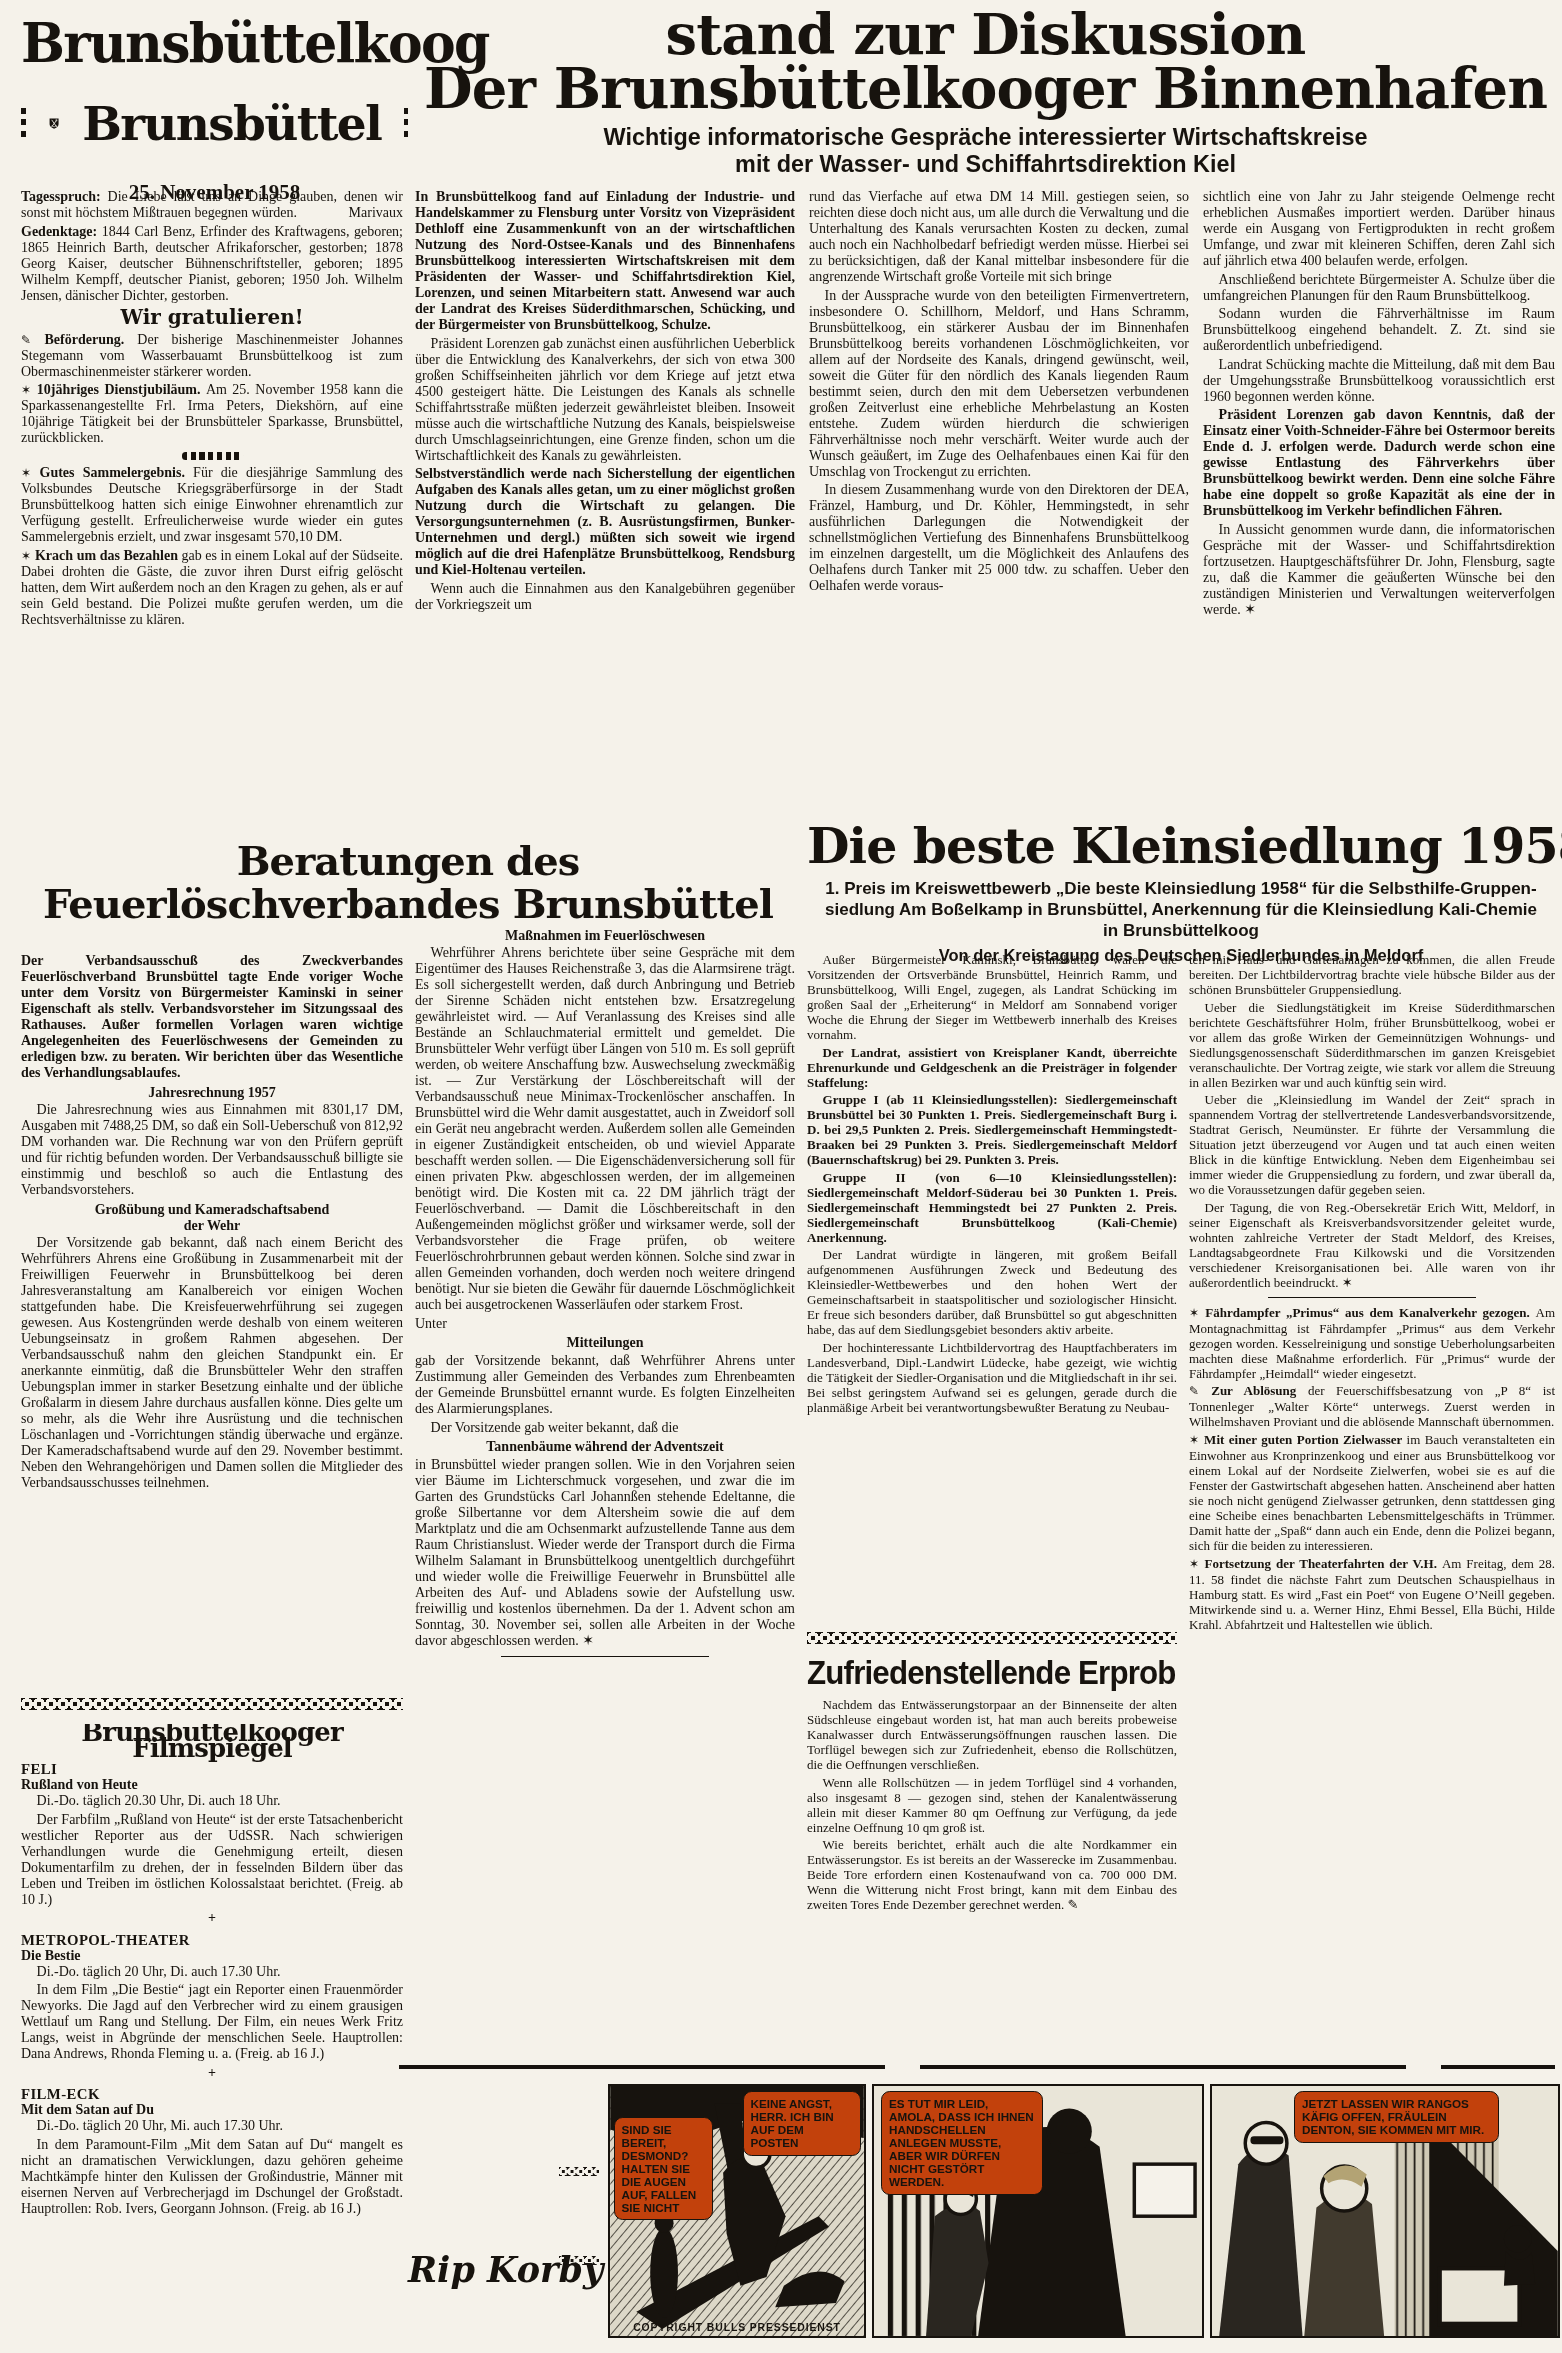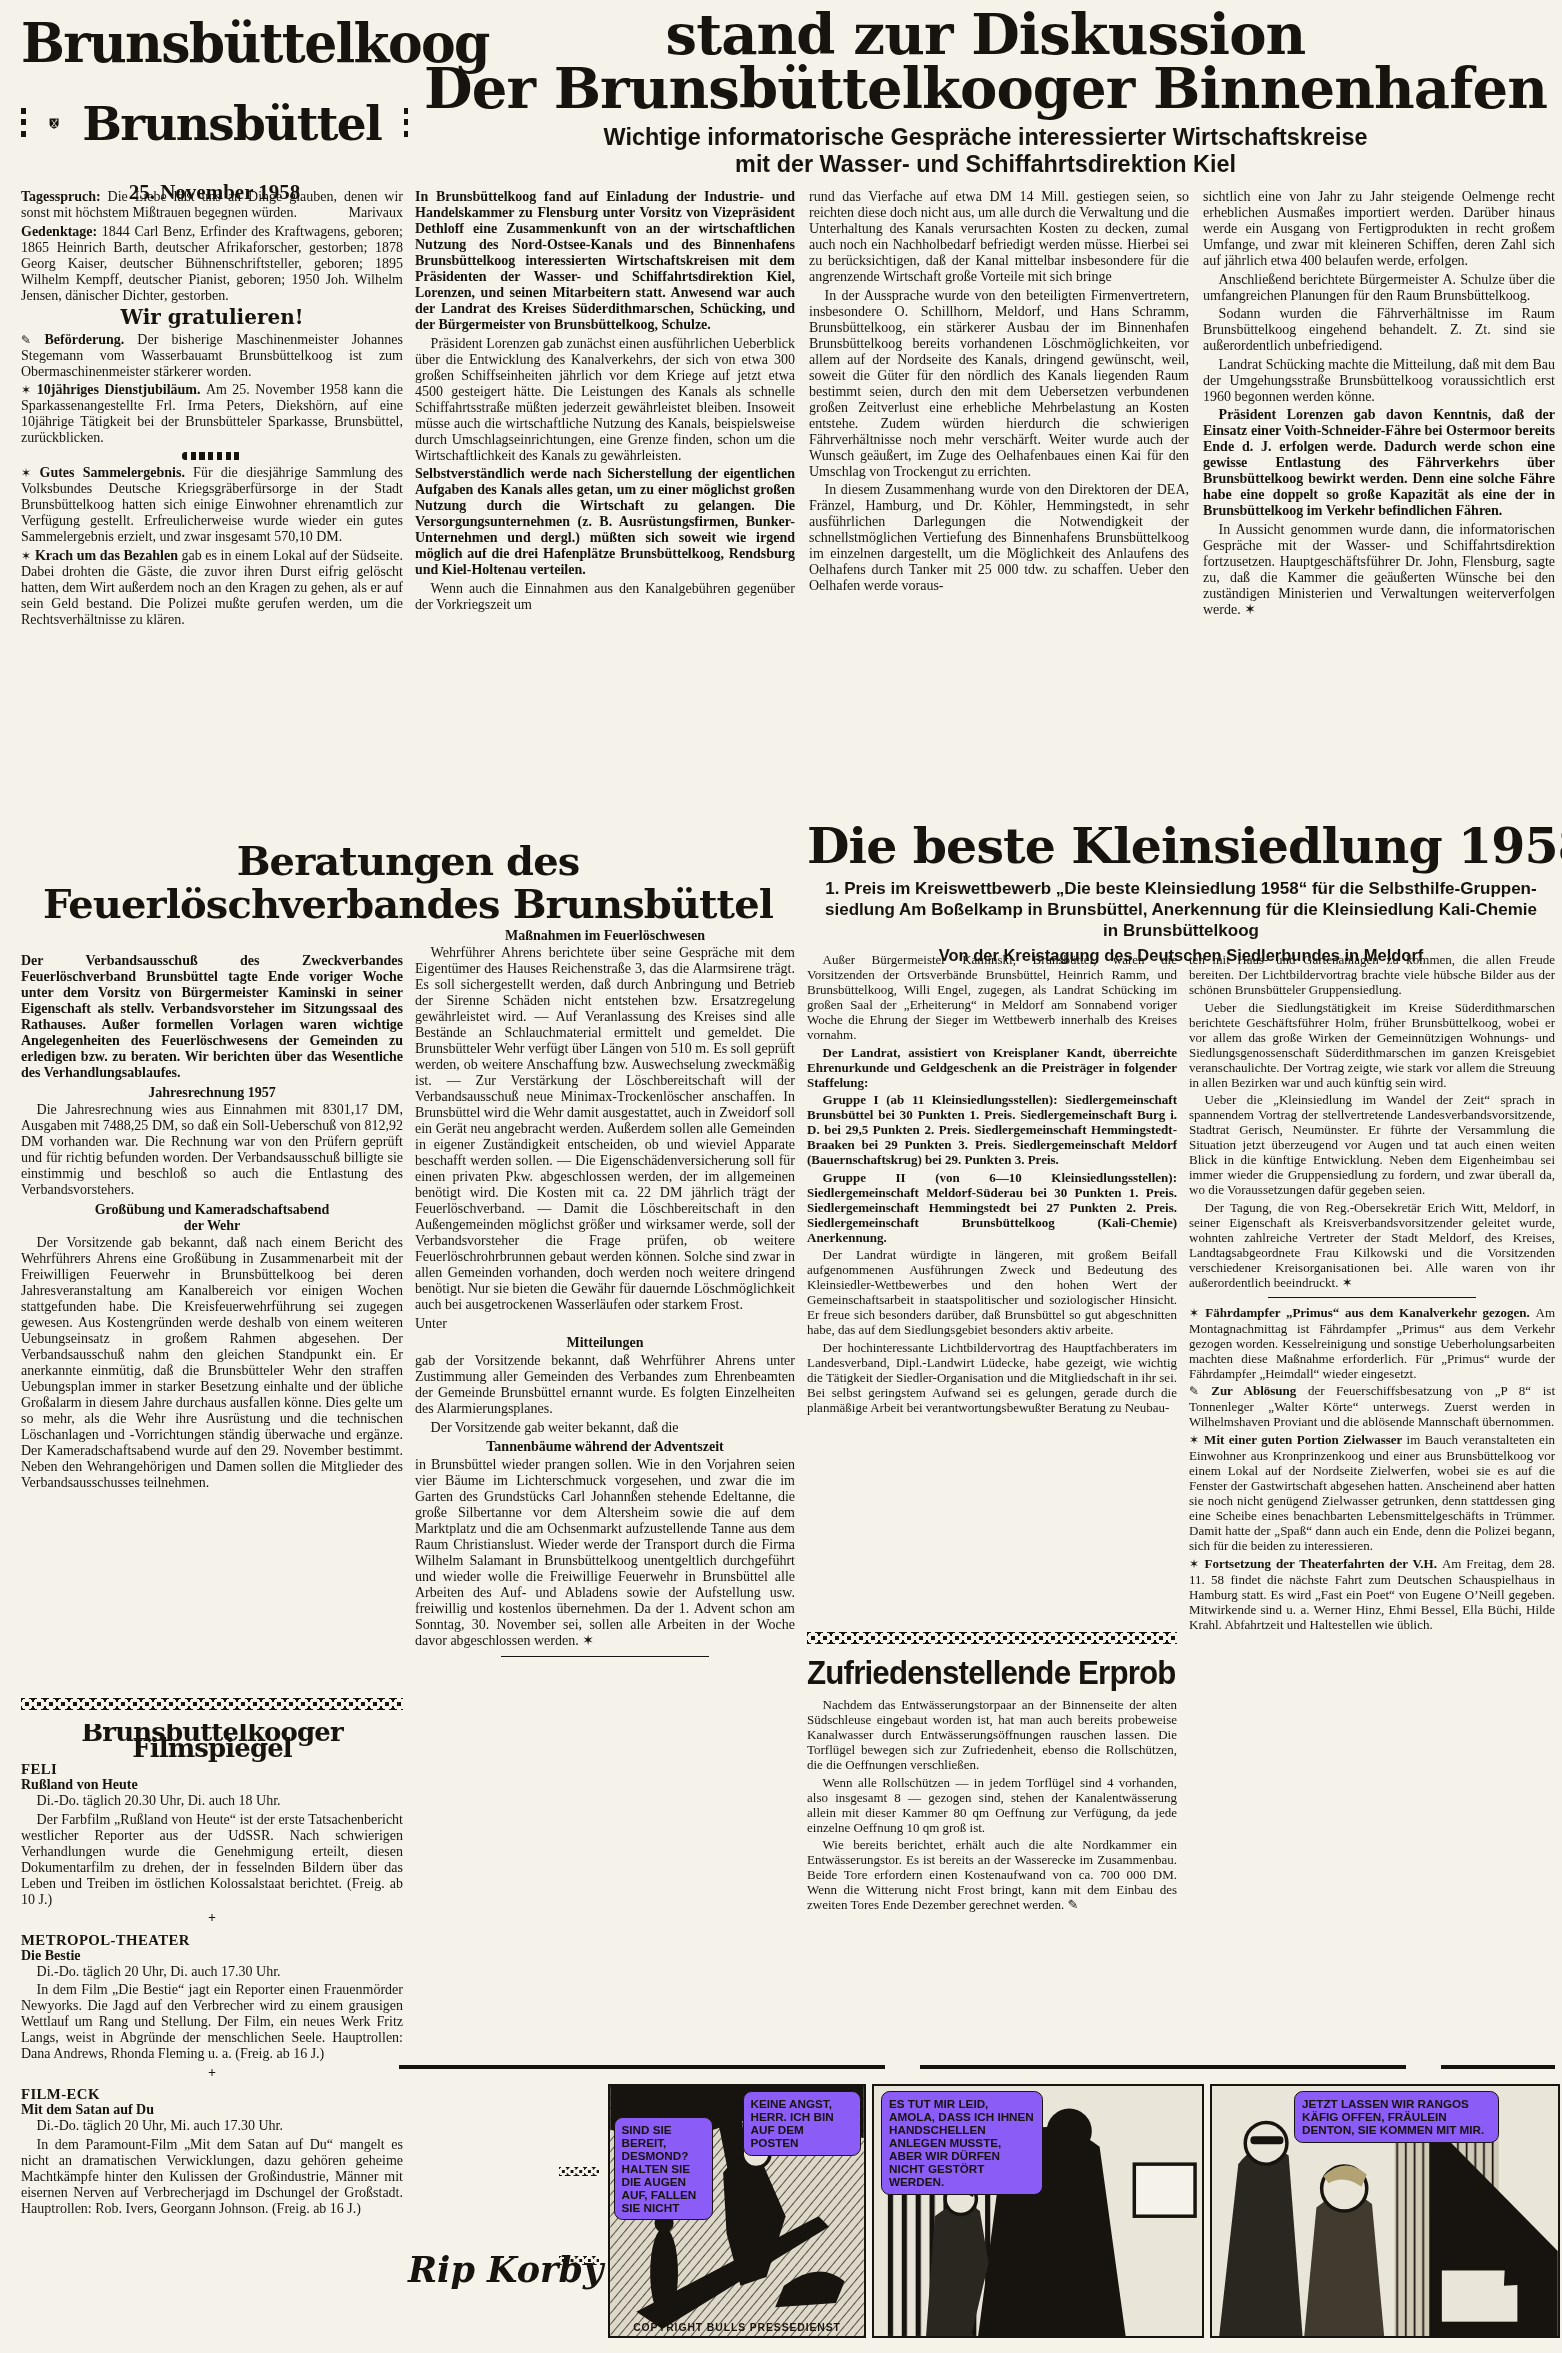--- a/index.html
+++ b/index.html
@@ -45,21 +45,21 @@
   .braid{height:12px;background:
      repeating-radial-gradient(circle at 6px 6px,#17130e 0 2.2px,transparent 2.2px 6px);
      background-size:12px 12px;}
   .wave{width:61px;height:8.7px;margin:5.2px auto;
      background:repeating-linear-gradient(90deg,#17130e 0 5.2px,transparent 5.2px 8.7px);
      border-radius:3.5px;}
   .shortrule{width:208px;border-top:1.7px solid #17130e;margin:7px auto;}
   .comicrule{background:repeating-linear-gradient(90deg,#17130e 0 486px,transparent 486px 521px);height:3.5px;}
   
   .panel{position:absolute;border:2.6px solid #17130e;background:#e9e5d8;overflow:hidden;}
-  .bubble{position:absolute;background:#8b5cf6;border:1.7px solid #17130e;border-radius:8.7px;
+  .bubble{position:absolute;background:#c2410c;border:1.7px solid #17130e;border-radius:8.7px;
           font-family:"Liberation Sans",sans-serif;font-size:11.7px;line-height:13px;font-weight:bold;
           padding:5.2px 7px;text-transform:uppercase;}
   .cap{position:absolute;bottom:3.5px;left:0;right:0;text-align:center;
        font-family:"Liberation Sans",sans-serif;font-size:10.4px;font-weight:bold;letter-spacing:0.9px;}
   .rip{font-family:"DejaVu Serif",serif;font-style:italic;font-weight:bold;font-size:35px;}
   .icon{font-family:"DejaVu Sans",sans-serif;font-size:12px;}
 </style>
 </head>
 <body>
 

